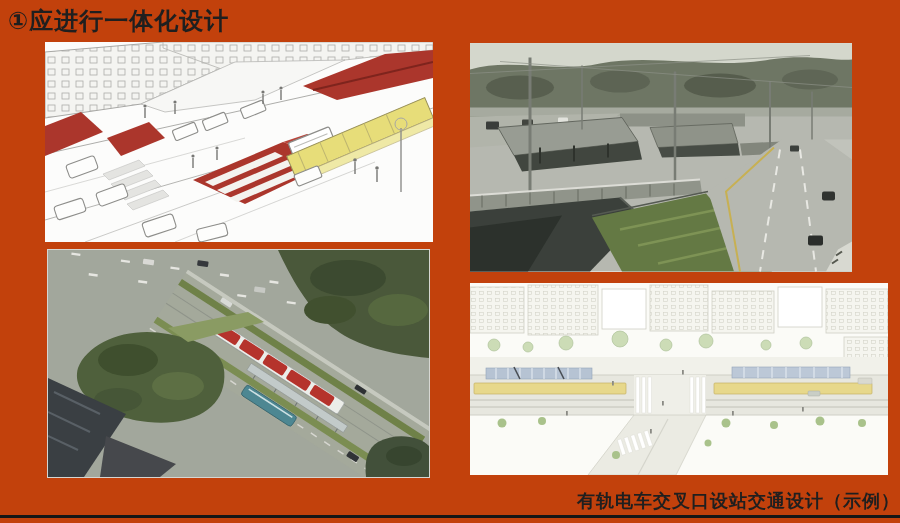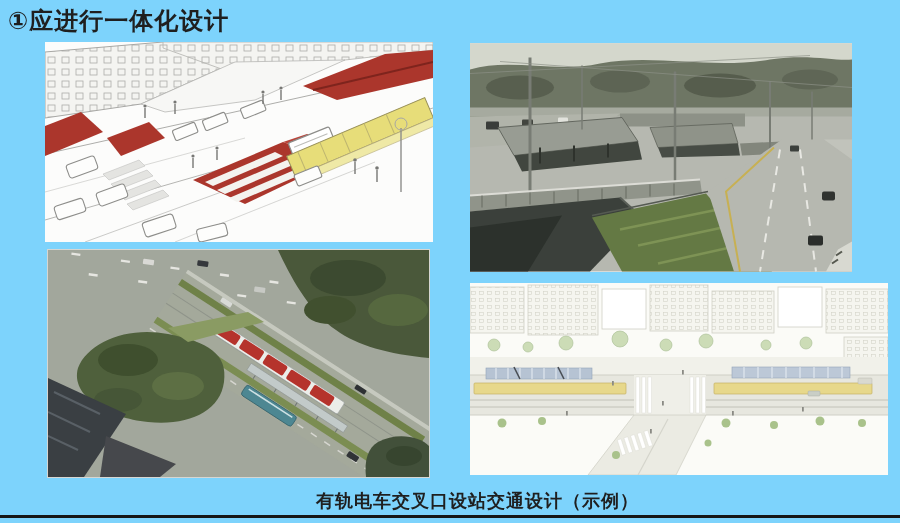--- a/index.html
+++ b/index.html
@@ -1,31 +1,31 @@
 <!DOCTYPE html>
 <html><head>
 <meta charset="utf-8">
 <style>
   html,body{margin:0;padding:0;background:#ffffff;}
   .slide{
-    position:relative;width:900px;height:523px;background:#7dd3fc;overflow:hidden;
+    position:relative;width:900px;height:523px;background:#c2410c;overflow:hidden;
     font-family:"Liberation Sans","DejaVu Sans",sans-serif;
   }
   .title{
     position:absolute;left:8px;top:5px;font-size:24px;font-weight:bold;
     color:#1f1f1f;letter-spacing:1px;white-space:nowrap;
   }
   .fig{position:absolute;overflow:hidden;background:#fdfdfc;}
   .fig svg{display:block;width:100%;height:100%;}
   .fig-a{left:45px;top:42px;width:388px;height:200px;}
   .fig-b{left:470px;top:43px;width:382px;height:229px;}
   .fig-c{left:47px;top:249px;width:381px;height:227px;border:1px solid #d6d6d2;}
   .fig-d{left:470px;top:283px;width:418px;height:192px;}
   .caption{
-    position:absolute;left:0;right:0;top:489px;text-align:center;padding-left:55px;
+    position:absolute;left:0;right:0;top:489px;text-align:right;padding-left:55px;
     font-size:18px;font-weight:bold;color:#1f1f1f;letter-spacing:1px;white-space:nowrap;
   }
   .bottom-rule{position:absolute;left:0;right:0;top:515px;height:3px;background:#161616;}
 </style>
 </head>
 <body>
 
 <div class="slide">
 
   <div class="title">①应进行一体化设计</div>

